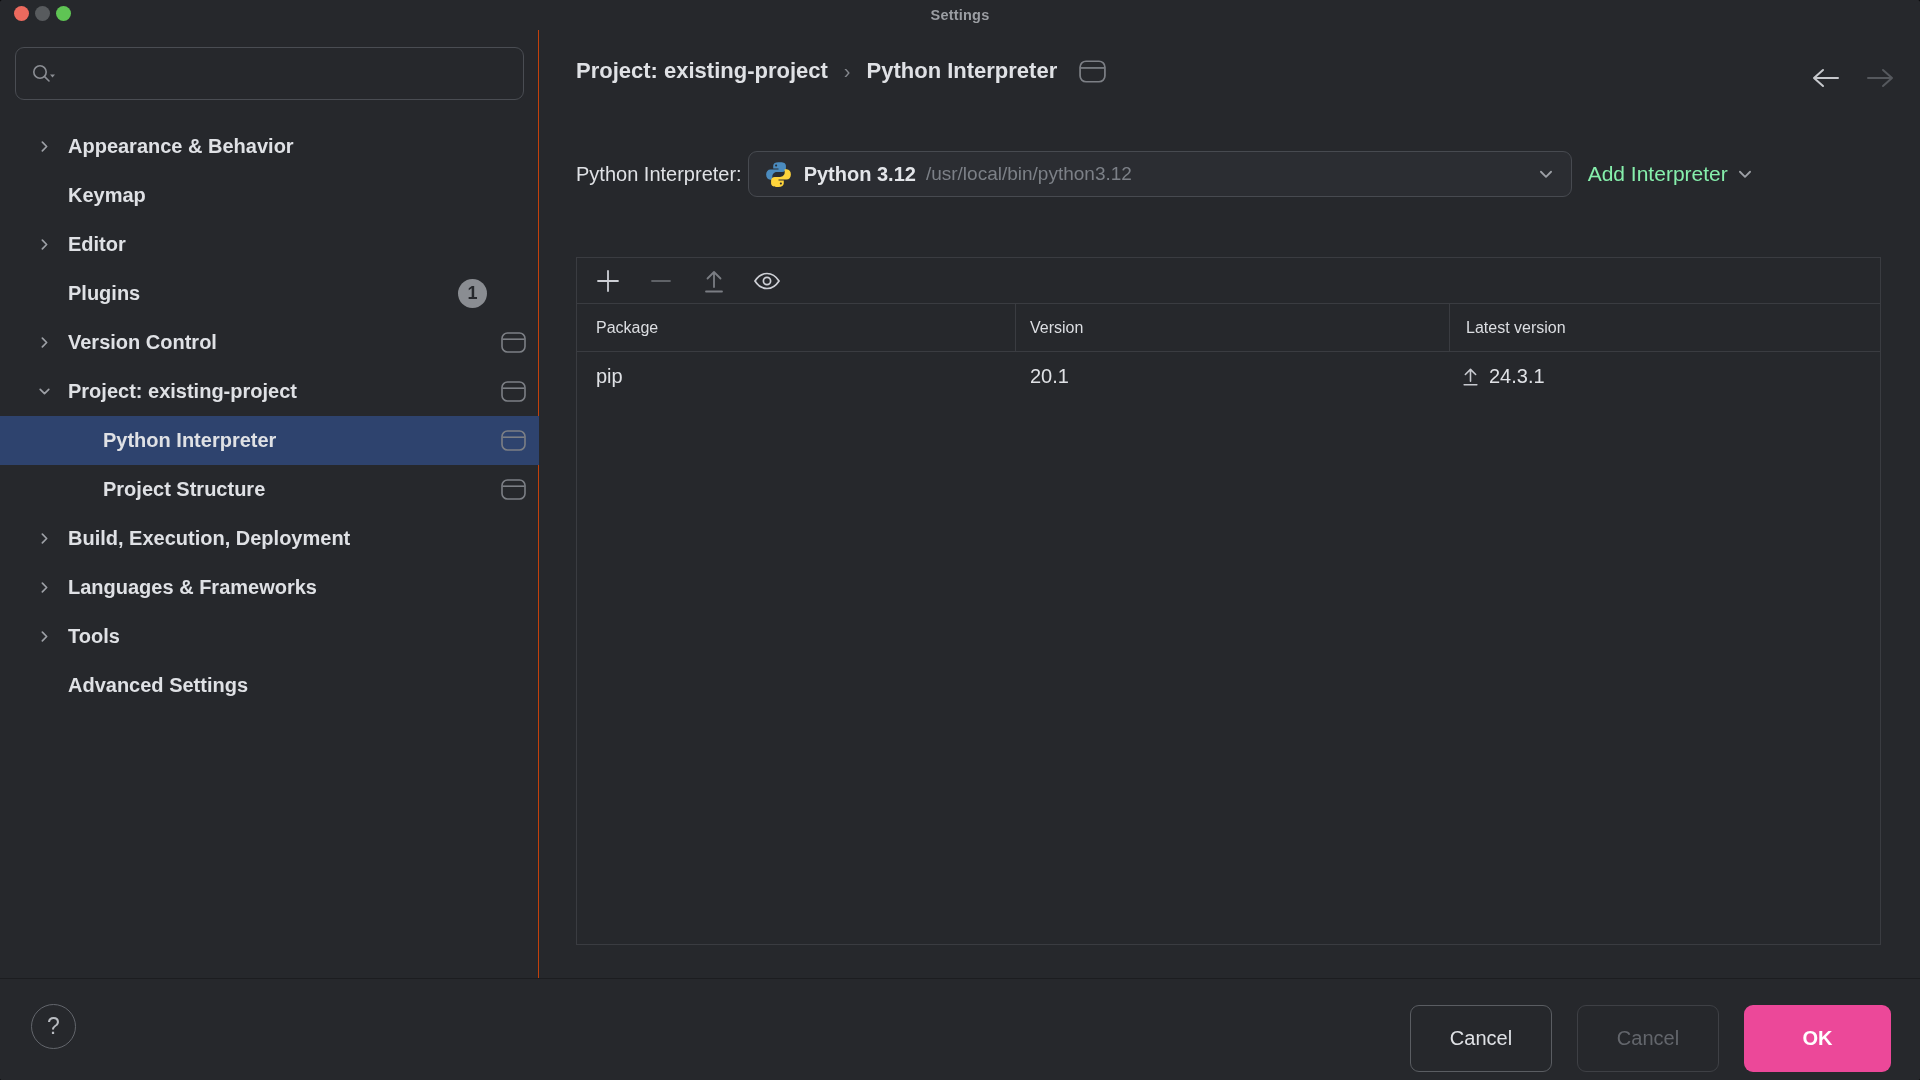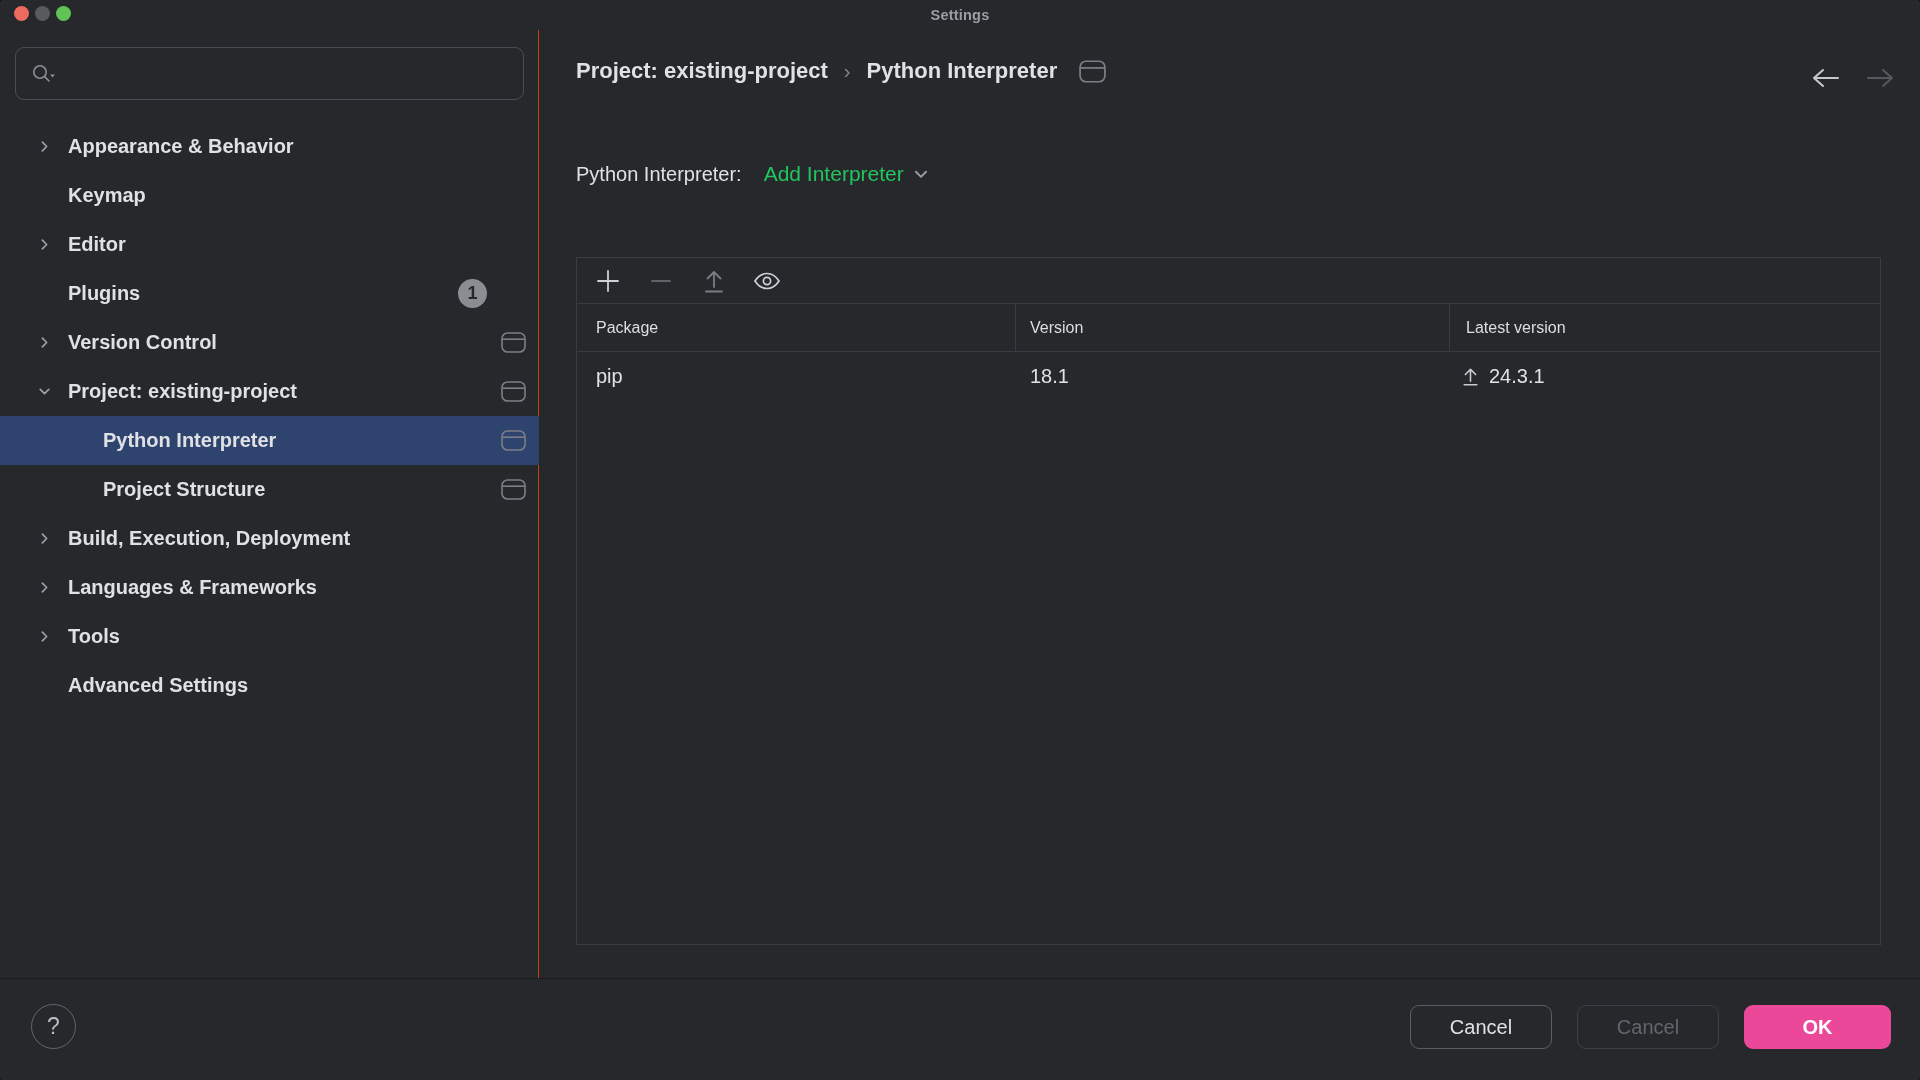--- a/index.html
+++ b/index.html
@@ -41,21 +41,21 @@
   .nav-btn.fwd{color:#55585d;}
 
   
   .interp-row{position:absolute;left:576px;top:151px;width:1320px;height:46px;display:flex;align-items:center;}
   .interp-label{font-size:20px;color:#dfe1e5;margin-right:6px;}
   .combo{width:824px;height:46px;background:#2b2d32;border:1px solid #474a50;border-radius:9px;display:flex;align-items:center;padding:0 16px;}
   .combo .pyname{font-size:20px;font-weight:600;color:#e3e5e9;margin-left:12px;white-space:nowrap;}
   .combo .pypath{font-size:19px;color:#7c8087;margin-left:10px;white-space:nowrap;overflow:hidden;}
   .combo .cchev{margin-left:auto;color:#9da0a6;display:flex;}
   .add-link{margin-left:16px;display:flex;align-items:center;gap:8px;cursor:pointer;}
-  .add-link .txt{font-size:21px;color:#22c55e;}
+  .add-link .txt{font-size:21px;color:#86efac;}
   .add-link .achev{color:#9da0a6;display:flex;}
 
   
   .panel{position:absolute;left:576px;top:257px;width:1305px;height:688px;border:1px solid #3a3c41;background:#26282c;}
   .ptoolbar{height:46px;border-bottom:1px solid #3a3c41;display:flex;align-items:center;padding-left:13px;gap:17px;}
   .tool-btn{width:36px;height:36px;display:flex;align-items:center;justify-content:center;border-radius:6px;}
   .tool-btn.add{color:#ced0d6;}
   .tool-btn.remove{color:#5f6267;}
   .tool-btn.upgrade{color:#7a7d83;}
   .tool-btn.eye{color:#ced0d6;}
@@ -69,21 +69,21 @@
   .prow{height:48px;position:relative;display:flex;align-items:center;font-size:20px;color:#dfe1e5;}
   .prow .c1{position:absolute;left:19px;}
   .prow .c2{position:absolute;left:453px;}
   .prow .c3{position:absolute;left:884px;display:flex;align-items:center;gap:9px;}
   .up-glyph{color:#c8cad0;display:flex;align-items:center;}
 
   
   .footer{position:absolute;left:0;top:978px;width:1920px;height:102px;border-top:1px solid #1c1d20;background:#26282c;}
   .help-btn{position:absolute;left:31px;top:25px;width:45px;height:45px;border:1.6px solid #63666c;border-radius:50%;display:flex;align-items:center;justify-content:center;font-size:23px;color:#b9bcc1;}
   .btns{position:absolute;right:29px;top:26px;display:flex;gap:25px;}
-  .btn{height:44px;border-radius:9px;font-size:20px;display:flex;align-items:center;justify-content:center;background:transparent;}
+  .btn{height:67px;border-radius:9px;font-size:20px;display:flex;align-items:center;justify-content:center;background:transparent;}
   .btn.cancel{width:142px;border:1px solid #5a5d62;color:#dfe1e5;}
   .btn.apply{width:142px;border:1px solid #3e4045;color:#63666c;}
   .btn.ok{width:147px;border:none;background:#ec4899;color:#ffffff;font-weight:600;}
   svg{display:block;}
 </style>
 </head>
 <body>
 
 <div class="window">
 
@@ -231,20 +231,35 @@
       </span>
     <span class="nav-btn fwd">
         <svg width="30" height="24" viewBox="0 0 30 24">
           <path d="M17 4l9 8-9 8M26 12H2" fill="none" stroke="currentColor" stroke-width="2" stroke-linecap="round" stroke-linejoin="round"></path>
         </svg>
       </span>
   </div>
 
   <div class="interp-row">
     <span class="interp-label">Python Interpreter:</span>
+    <div class="combo">
+      <span>
+        <svg width="27" height="27" viewBox="0 0 24 24">
+          <path fill="#4B8BBE" d="M11.9 1C9.3 1 7.3 2 7.3 4.2v2.5H12v.8H4.9C2.6 7.5 1 9.3 1 12c0 2.7 1.5 4.6 3.8 4.6h1.7v-2.9c0-2.2 1.9-3.9 4.1-3.9h4.7c1.9 0 3.3-1.4 3.3-3.3V4.2C18.6 2 16.5 1 14 1h-2.1zm-2 2.1c.5 0 .9.4.9.9s-.4.9-.9.9-.9-.4-.9-.9.4-.9.9-.9z"></path>
+          <path fill="#FFD43B" d="M12.1 23c2.6 0 4.6-1 4.6-3.2v-2.5H12v-.8h7.1c2.3 0 3.9-1.8 3.9-4.5 0-2.7-1.5-4.6-3.8-4.6h-1.7v2.9c0 2.2-1.9 3.9-4.1 3.9H8.7c-1.9 0-3.3 1.4-3.3 3.3v2.3C5.4 22 7.5 23 10 23h2.1zm2-2.1c-.5 0-.9-.4-.9-.9s.4-.9.9-.9.9.4.9.9-.4.9-.9.9z"></path>
+        </svg>
+      </span>
+      <span class="pyname">Python 3.12</span>
+      <span class="pypath">/usr/local/bin/python3.12</span>
+      <span class="cchev">
+          <svg width="18" height="18" viewBox="0 0 16 16">
+            <path d="M3.5 6l4.5 4.5L12.5 6" fill="none" stroke="currentColor" stroke-width="1.6" stroke-linecap="round" stroke-linejoin="round"></path>
+          </svg>
+        </span>
+    </div>
     <div class="add-link">
       <span class="txt">Add Interpreter</span>
       <span class="achev">
           <svg width="18" height="18" viewBox="0 0 16 16">
             <path d="M3.5 6l4.5 4.5L12.5 6" fill="none" stroke="currentColor" stroke-width="1.6" stroke-linecap="round" stroke-linejoin="round"></path>
           </svg>
         </span>
     </div>
   </div>
 
@@ -275,21 +290,21 @@
     </div>
     <div class="phead">
       <span class="vd d1"></span>
       <span class="vd d2"></span>
       <span class="c1">Package</span>
       <span class="c2">Version</span>
       <span class="c3">Latest version</span>
     </div>
     <div class="prow">
       <span class="c1">pip</span>
-      <span class="c2">18.1</span>
+      <span class="c2">20.1</span>
       <span class="c3">
         <span class="up-glyph">
             <svg width="19" height="21" viewBox="0 0 24 26">
               <path d="M12 19V5M5.5 10.5L12 4l6.5 6.5" fill="none" stroke="currentColor" stroke-width="2" stroke-linecap="round" stroke-linejoin="round"></path>
               <path d="M4 23.5h16" stroke="currentColor" stroke-width="2" stroke-linecap="round"></path>
             </svg>
           </span>
         <span>24.3.1</span>
       </span>
     </div>

